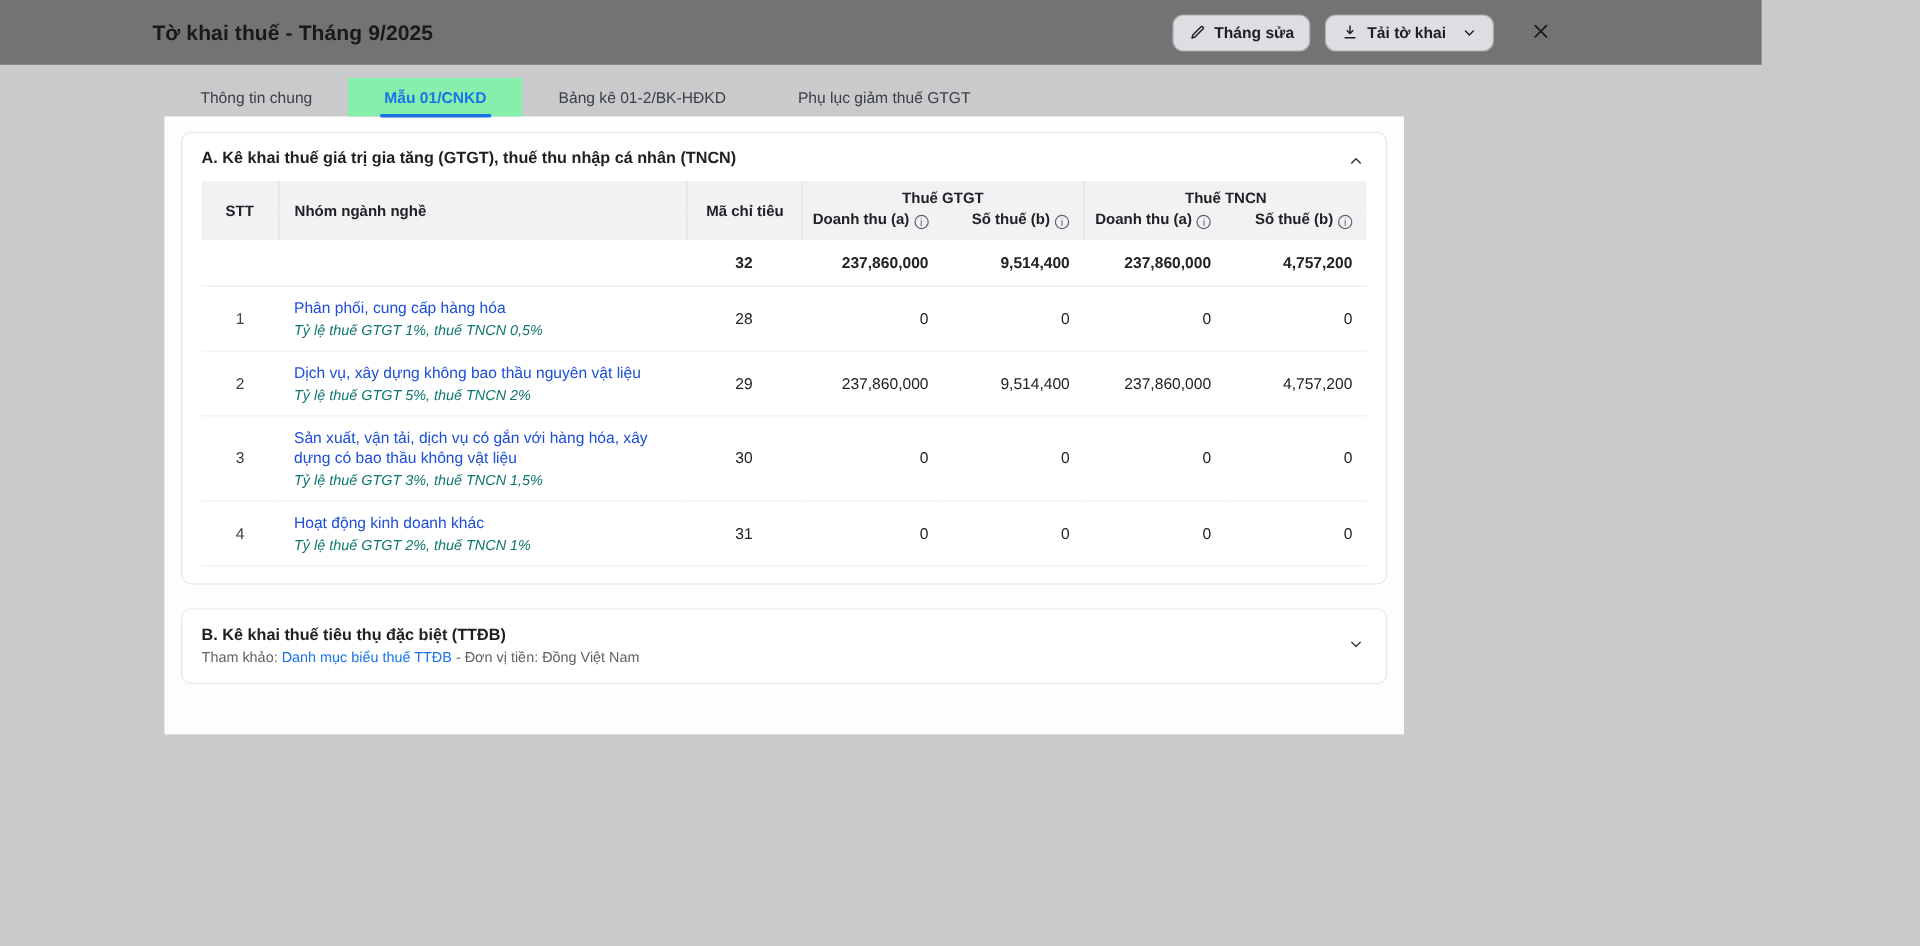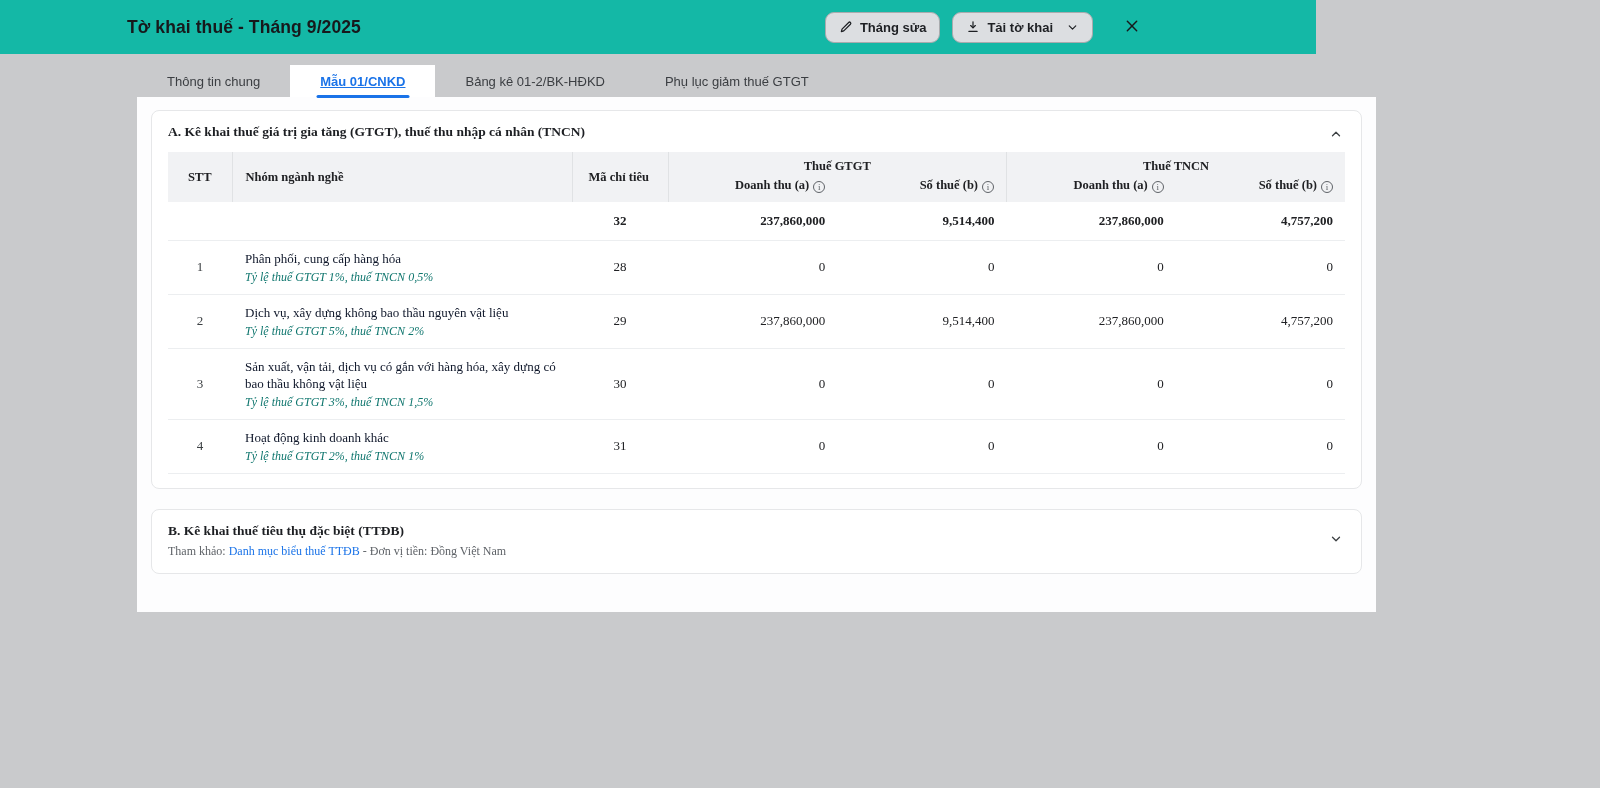--- a/index.html
+++ b/index.html
@@ -5,49 +5,49 @@
   * { box-sizing: border-box; }
   html,body { margin:0; padding:0; }
   body {
     width:1600px; height:788px; position:relative; overflow:hidden;
     background:#c9cacc;
     font-family:"Liberation Sans","DejaVu Sans",sans-serif;
     color:#202124;
   }
   
   .topbar {
-    position:absolute; top:0; left:0; width:1316px; height:54px;
-    background:#14b8a6; display:flex; align-items:center;
+    position:absolute; top:0; left:0; width:1468px; height:54px;
+    background:#737373; display:flex; align-items:center;
     padding:0 172px 0 127px;
   }
   .topbar-title { flex:1; font-size:17.5px; font-weight:700; color:#17191c; letter-spacing:.1px; }
   .btn {
     display:inline-flex; align-items:center; gap:7px; height:31px; padding:0 13px;
     background:#dcdee1; border:1px solid #a9abae; border-radius:9px;
     font-size:13px; font-weight:600; color:#1d1f23; cursor:pointer; white-space:nowrap;
   }
   .btn + .btn { margin-left:12px; }
   .btn svg { display:block; }
   .icon-btn {
     margin-left:27px; background:transparent; border:none; padding:4px; cursor:pointer;
     display:inline-flex; align-items:center;
   }
   
-  .panel-wrap { position:absolute; left:137px; top:65px; width:1239px; }
+  .panel-wrap { position:absolute; left:137px; top:65px; width:1033px; }
   .tabs { display:flex; height:32px; }
   .tab {
     position:relative; display:flex; align-items:center; justify-content:center;
     padding:0 30px; font-size:13px; color:#3b3e42; cursor:pointer; white-space:nowrap;
   }
-  .tab.active { background:#ffffff; color:#1a73e8; font-weight:600;text-decoration:underline; }
+  .tab.active { background:#86efac; color:#1a73e8; font-weight:600; }
   .tab.active::after {
     content:""; position:absolute; left:50%; transform:translateX(-50%);
     bottom:-1px; width:64%; height:3px; background:#1a73e8; border-radius:2px;
   }
-  .panel { background:#fdfdfe; min-height:515px; padding:13px 14px 16px;font-family:Liberation Serif, serif; }
+  .panel { background:#fdfdfe; min-height:515px; padding:13px 14px 16px; }
   
   .card {
     position:relative; background:#ffffff; border:1px solid #e6e7e9; border-radius:8px;
     padding:13px 16px 14px;
   }
   .card + .card { margin-top:20px; }
   .card-title { font-size:13.5px; font-weight:700; color:#1d1f23; }
   .card-sub { margin-top:5px; font-size:12px; color:#5f6368; }
   .card-sub a { color:#1a73e8; text-decoration:none; cursor:pointer; }
   .chev-btn {
@@ -73,21 +73,21 @@
     font-size:9px; line-height:11px; font-weight:400; color:#5f6368; text-align:center;
     font-style:normal; margin-left:4px; vertical-align:-1px;
   }
   .info-ic::after { content:"i"; }
   tbody td { font-size:13px; color:#202124; border-bottom:1px solid #eceef0; vertical-align:middle; }
   tbody tr.total-row td { font-weight:700; height:38px; }
   td.c-stt { text-align:center; color:#3c4043; }
   td.c-code { text-align:center; }
   td.num { text-align:right; padding-right:12px; font-variant-numeric:tabular-nums;margin-top:33px; }
   td.c-name { padding:9px 14px 9px 13px; }
-  .row-name { font-size:13px; color:#0f172a; line-height:17px; }
+  .row-name { font-size:13px; color:#1d4ed8; line-height:17px; }
   .row-note { font-size:12px; font-style:italic; color:#0f766e; margin-top:3px; line-height:15px; }
   tbody tr.data-row td { height:43px; }
 </style>
 </head>
 <body>
 
 <header class="topbar">
   <div class="topbar-title">Tờ khai thuế - Tháng 9/2025</div>
 
   <button class="btn">

